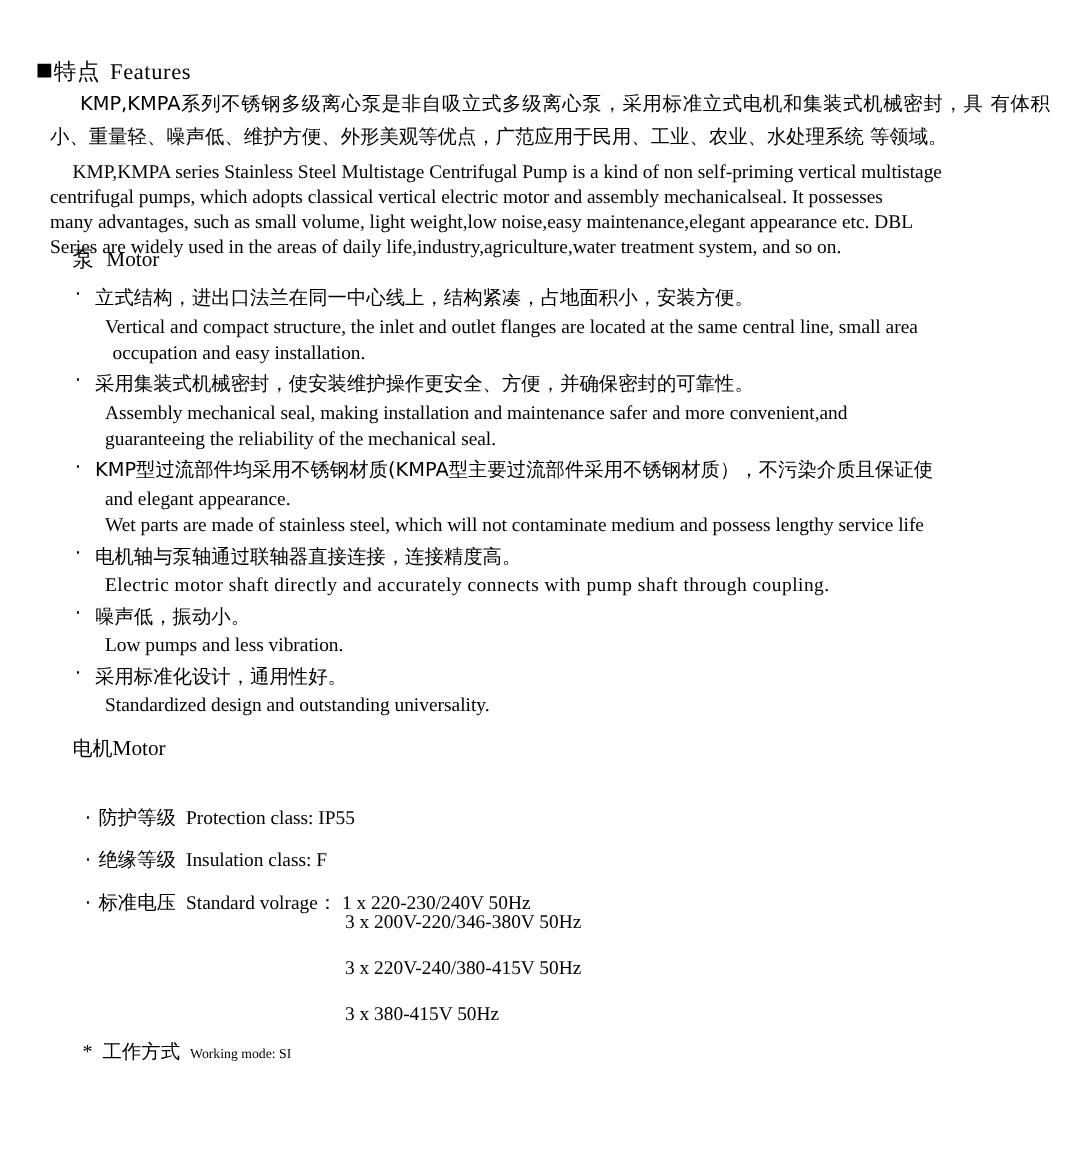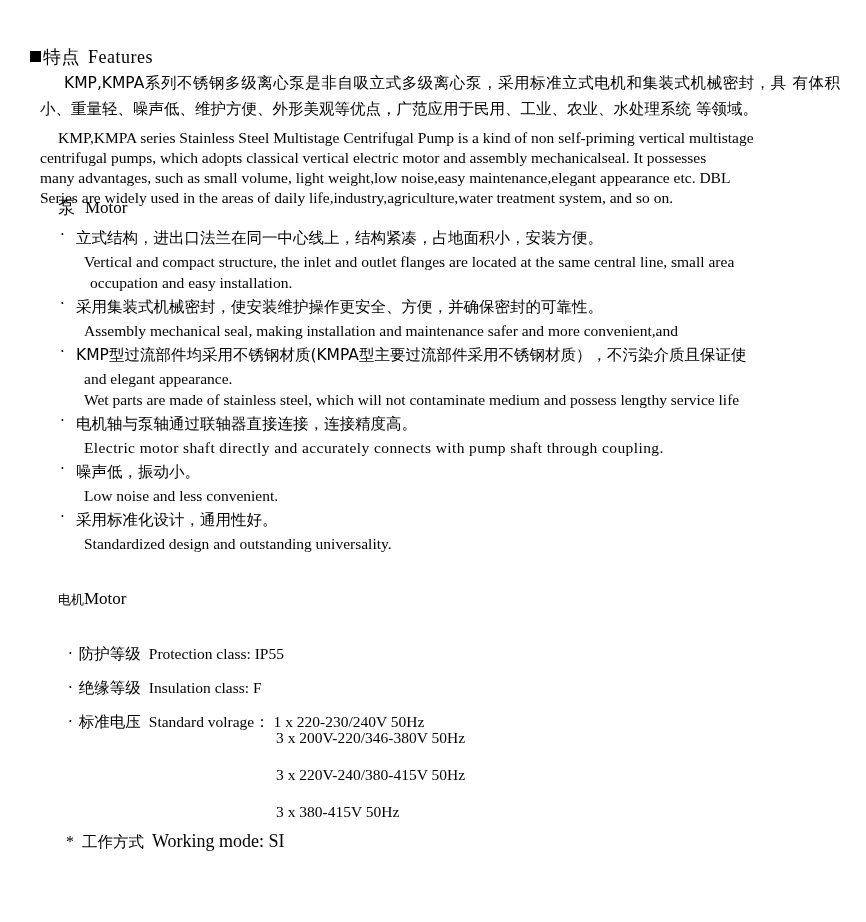--- a/index.html
+++ b/index.html
@@ -133,21 +133,21 @@
   }
   .motor-title {
     position: absolute;
     left: 58px;
     top: 588px;
     font-size: 18px;
     white-space: nowrap;
   }
   .motor-title .cn {
     font-family: Liberation Mono, monospace;
-    font-size: 13px;
+    font-size: 16px;
   }
   .motor-title .en {
     font-family: "Liberation Serif", serif;
     font-size: 17px;
   }
   .motor-list {
     position: absolute;
     left: 68px;
     top: 644px;
     width: 780px;
@@ -193,21 +193,21 @@
     font-family: "Liberation Serif", serif;
     font-size: 16px;
     margin-right: 8px;
   }
   .working-mode .cn {
     font-family: Liberation Sans, sans-serif;
     font-size: 15.5px;
   }
   .working-mode .en {
     font-family: "Liberation Serif", serif;
-    font-size: 18px;
+    font-size: 11px;
     margin-left: 8px;
   }
 </style>
 </head>
 <body>
 
 <div class="page">
 
   <div class="section-head">
     <span class="marker"></span><span class="cn">特点</span><span class="en">Features</span>
@@ -236,20 +236,21 @@
         <div class="en-line">Vertical and compact structure, the inlet and outlet flanges are located at the same central line, small area</div>
         <div class="en-line indent2">occupation and easy installation.</div>
       </div>
     </div>
 
     <div class="bullet">
       <span class="dot">·</span>
       <div class="body">
         <div class="cn-line">采用集装式机械密封，使安装维护操作更安全、方便，并确保密封的可靠性。</div>
         <div class="en-line justified" style="width:730px;">Assembly mechanical seal, making installation and maintenance safer and more convenient,and</div>
+        <div class="en-line">guaranteeing the reliability of the mechanical seal.</div>
       </div>
     </div>
 
     <div class="bullet">
       <span class="dot">·</span>
       <div class="body">
         <div class="cn-line">KMP型过流部件均采用不锈钢材质(KMPA型主要过流部件采用不锈钢材质），不污染介质且保证使</div>
         <div class="en-line">and elegant appearance.</div>
         <div class="en-line justified-wide" style="width:764px;">Wet parts are made of stainless steel, which will not contaminate medium and possess lengthy service life</div>
       </div>
@@ -260,21 +261,21 @@
       <div class="body">
         <div class="cn-line">电机轴与泵轴通过联轴器直接连接，连接精度高。</div>
         <div class="en-line" style="letter-spacing:0.4px;">Electric motor shaft directly and accurately connects with pump shaft through coupling.</div>
       </div>
     </div>
 
     <div class="bullet">
       <span class="dot">·</span>
       <div class="body">
         <div class="cn-line">噪声低，振动小。</div>
-        <div class="en-line">Low noise and less convenient.</div>
+        <div class="en-line">Low pumps and less vibration.</div>
       </div>
     </div>
 
     <div class="bullet">
       <span class="dot">·</span>
       <div class="body">
         <div class="cn-line">采用标准化设计，通用性好。</div>
         <div class="en-line">Standardized design and outstanding universality.</div>
       </div>
     </div>

